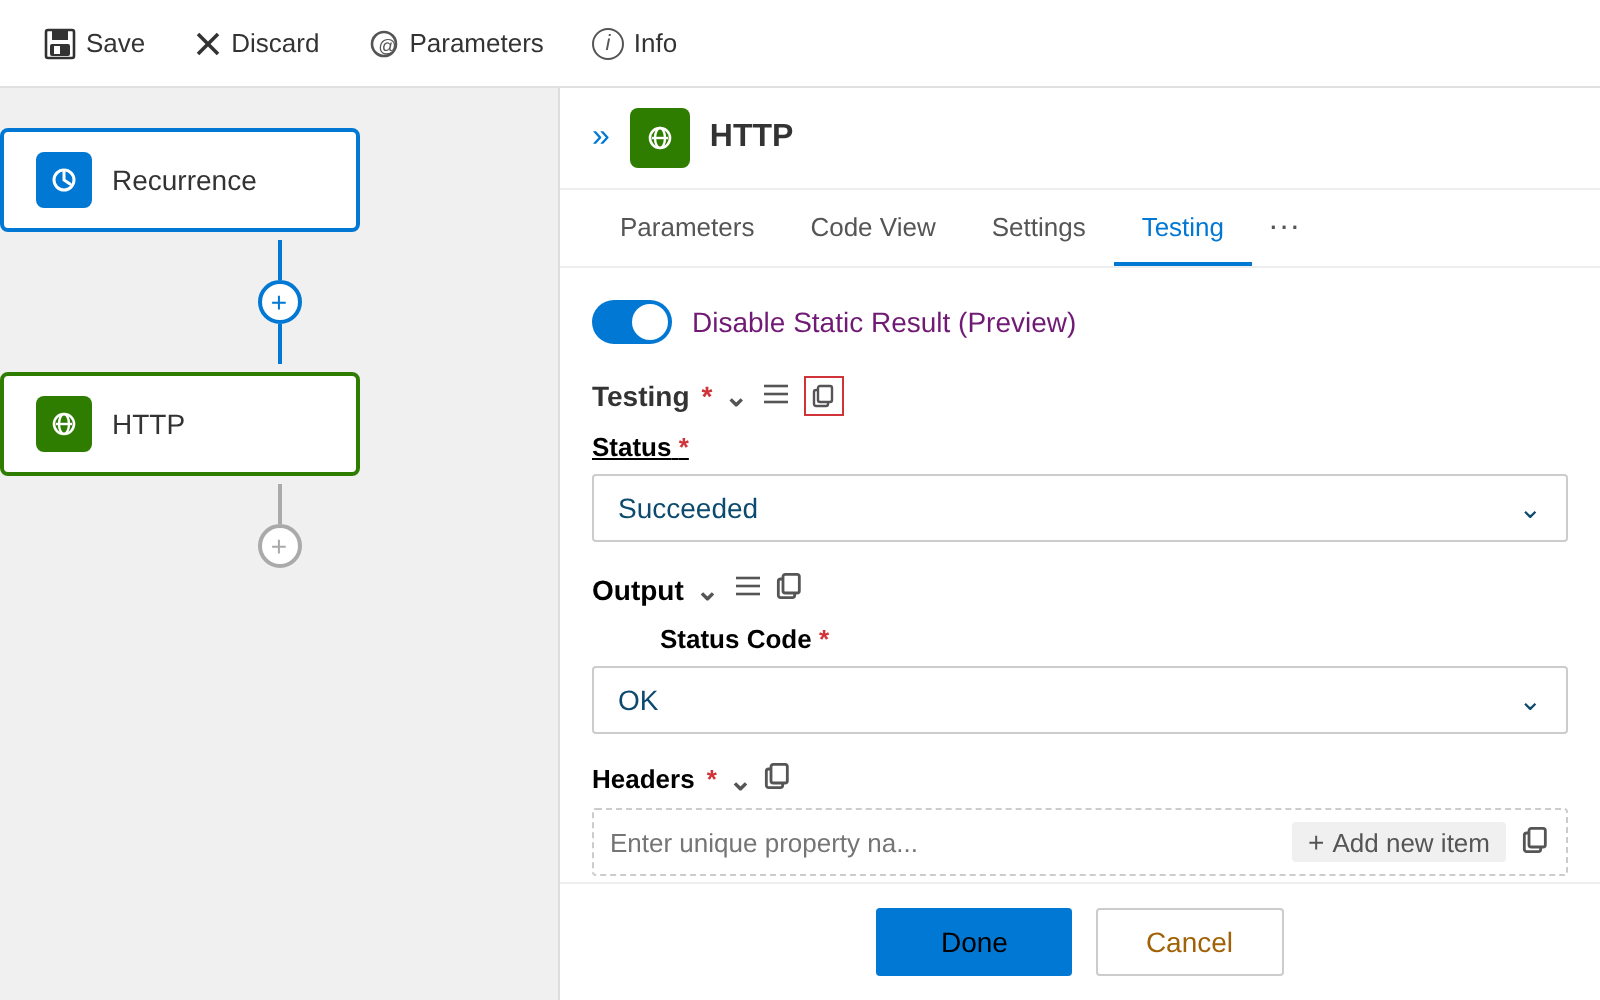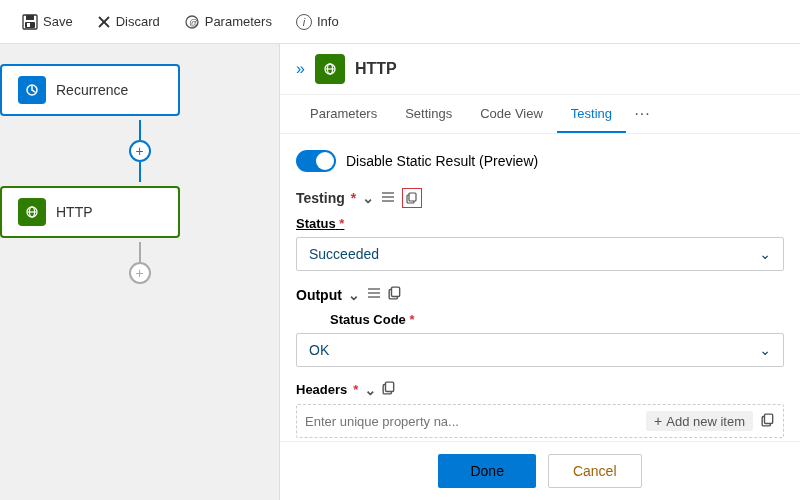--- a/index.html
+++ b/index.html
@@ -97,21 +97,21 @@
       display: flex; align-items: center; gap: 10px; margin-bottom: 16px;
     }
     .toggle-switch {
       width: 40px; height: 22px; background: #0078d4; border-radius: 11px;
       position: relative; cursor: pointer;
     }
     .toggle-switch::after {
       content: ''; position: absolute; right: 2px; top: 2px;
       width: 18px; height: 18px; background: #fff; border-radius: 50%;
     }
-    .toggle-label { font-size: 14px; color: #000000; }
+    .toggle-label { font-size: 14px; color: #701a75; }
 
     
     .section-header {
       display: flex; align-items: center; gap: 6px;
       margin-bottom: 8px; font-size: 14px; font-weight: 600; color: #333;
     }
     .section-icon { color: #555; cursor: pointer; font-size: 14px; }
     .section-icon-box {
       width: 20px; height: 20px; border: 1px solid #d13438;
       display: flex; align-items: center; justify-content: center;
@@ -247,22 +247,22 @@
           <circle cx="8" cy="8" r="5" stroke="#fff" stroke-width="1.3"></circle>
           <line x1="4" y1="8" x2="12" y2="8" stroke="#fff" stroke-width="1.2"></line>
           <ellipse cx="8" cy="8" rx="2.5" ry="5" stroke="#fff" stroke-width="1.2"></ellipse>
         </svg>
       </div>
       <span class="detail-title">HTTP</span>
     </div>
 
     <div class="tabs">
       <div class="tab">Parameters</div>
+      <div class="tab">Code View</div>
       <div class="tab">Settings</div>
-      <div class="tab">Code View</div>
       <div class="tab active">Testing</div>
       <div class="tab-more">···</div>
     </div>
 
     <div class="panel-content">
 
       <div class="toggle-row">
         <div class="toggle-switch"></div>
         <span class="toggle-label">Disable Static Result (Preview)</span>
       </div>

